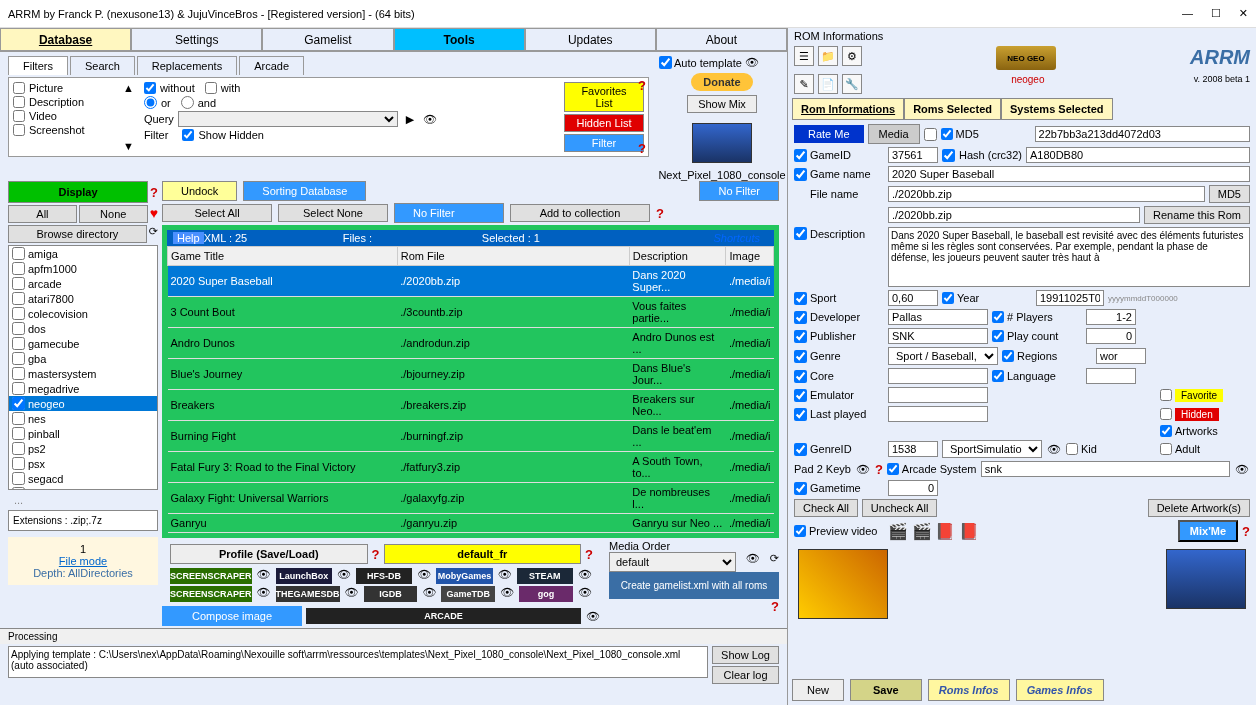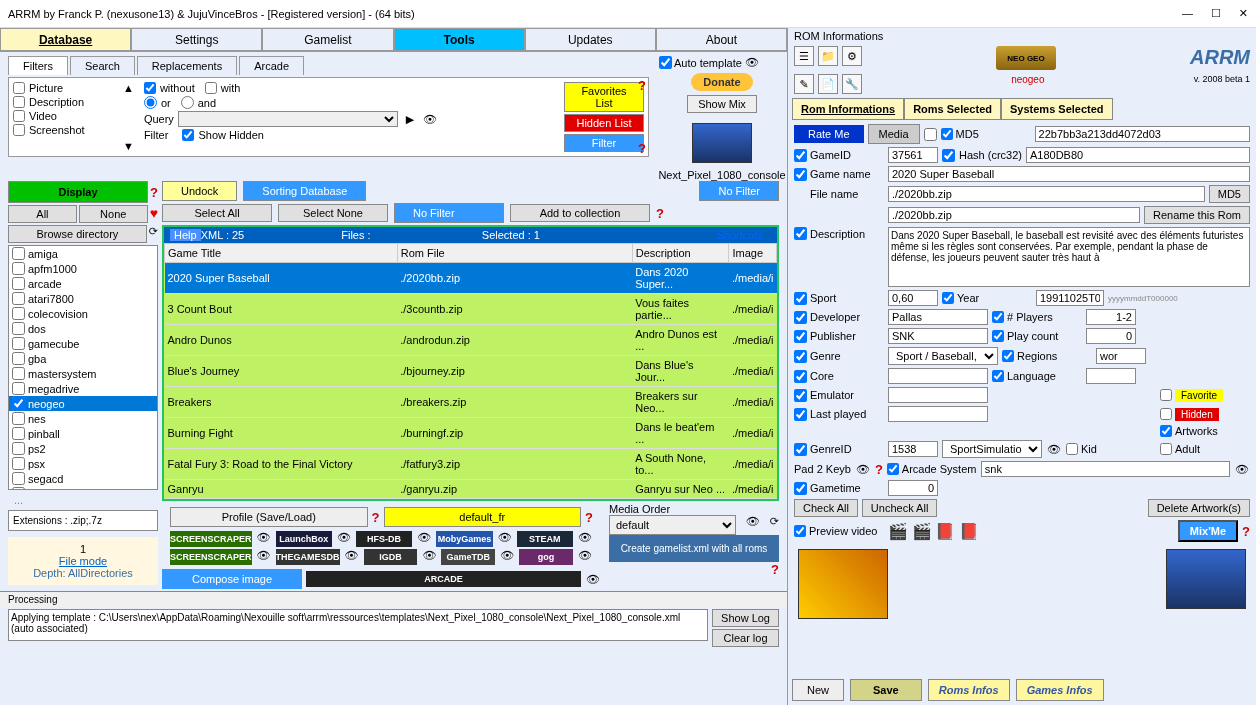--- a/index.html
+++ b/index.html
@@ -36,34 +36,34 @@
 .syslist{background:#fff;border:1px solid #888;height:245px;overflow-y:auto}
 .sys-item{display:flex;align-items:center;gap:3px;padding:1px 3px;cursor:pointer}
 .sys-item.sel{background:#0078D7;color:#fff}
 .ext-box{background:#fff;border:1px solid #888;padding:4px;font-size:10px}
 .filemode{background:#FFF7E0;padding:6px;text-align:center;margin-top:4px;font-size:10px}
 .filemode a{color:#0066cc}
 .game-col{flex:1;display:flex;flex-direction:column;gap:2px}
 .btn-bar{display:flex;gap:6px;align-items:center}
 .btn-y{background:#FFFF99;padding:3px 18px;border:1px solid #888}
 .btn-blue{background:#3399FF;color:#fff;padding:3px 18px;border:1px solid #888}
-.grid{background:#bef264;border:2px solid #22c55e;flex:1}
+.grid{background:#22c55e;border:5px solid #22c55e;flex:1}
 .grid-info{background:#0060C0;color:#fff;display:flex;padding:2px 6px}
 .grid-info span{flex:1}
 .shortcuts{color:#0066FF;font-style:italic;text-align:right;padding-right:8px}
 table{width:100%;border-collapse:collapse}
 th{background:#F0F0F0;border:1px solid #ccc;padding:3px;text-align:left;font-weight:normal}
 td{border-bottom:1px solid #ddd;padding:3px}
 tr.selrow{background:#0078D7;color:#fff}
 .donate-area{width:130px;text-align:center;font-size:10px}
 .donate-btn{background:#FFC439;border-radius:12px;padding:3px 12px;display:inline-block;font-weight:bold;color:#333}
 .showmix{border:1px solid #888;padding:2px 10px;background:#eee;margin:4px 0;display:inline-block}
 .console-img{width:60px;height:40px;background:linear-gradient(#3366cc,#1a3366);margin:6px auto;border:1px solid #333}
 .profile-bar{display:flex;gap:4px;margin:4px 8px;align-items:center}
-.profile-box{flex:1;text-align:center;padding:3px;border:1px solid #888;font-weight:normal}
+.profile-box{flex:1;text-align:center;padding:3px;border:1px solid #888;font-weight:bold}
 .profile-save{background:#eee}
 .profile-def{background:#FFFF00}
 .scraper-row{display:flex;gap:4px;margin:2px 8px}
 .scraper-badge{flex:1;height:16px;display:flex;align-items:center;justify-content:center;color:#fff;font-size:9px;font-weight:bold}
 .ss{background:#2a6e00}.lb{background:#1a1a3a}.hfs{background:#222}.moby{background:#2255aa}.steam{background:#1b2838}
 .tgdb{background:#333}.igdb{background:#333}.gtdb{background:#444}.gog{background:#6a2a6a}.arc{background:#222}
 .eye{width:16px;text-align:center;cursor:pointer}
 .compose{background:#3399FF;color:#fff;padding:4px 20px;margin:2px auto;display:block;width:140px;text-align:center}
 .media-area{width:170px;margin-left:4px}
 .media-sel{width:100%;border:1px solid #888;padding:2px}
@@ -318,21 +318,27 @@
                 </tr>
                 <tr>
                   <td>Burning Fight</td>
                   <td>./burningf.zip</td>
                   <td>Dans le beat'em ...</td>
                   <td>./media/i</td>
                 </tr>
                 <tr>
                   <td>Fatal Fury 3: Road to the Final Victory</td>
                   <td>./fatfury3.zip</td>
-                  <td>A South None, to...</td>
+                  <td>A South Town, to...</td>
+                  <td>./media/i</td>
+                </tr>
+                <tr>
+                  <td>Galaxy Fight: Universal Warriors</td>
+                  <td>./galaxyfg.zip</td>
+                  <td>De nombreuses l...</td>
                   <td>./media/i</td>
                 </tr>
                 <tr>
                   <td>Ganryu</td>
                   <td>./ganryu.zip</td>
                   <td>Ganryu sur Neo ...</td>
                   <td>./media/i</td>
                 </tr>
               </tbody>
         </table>

